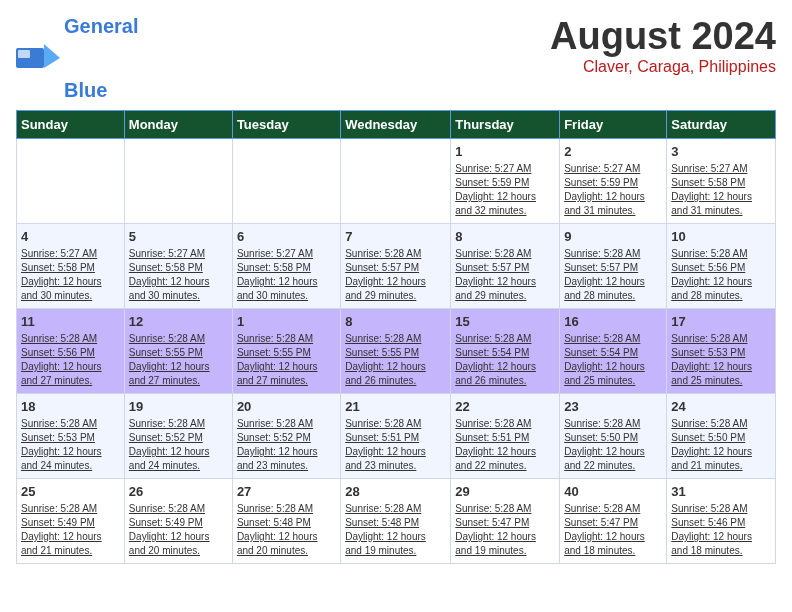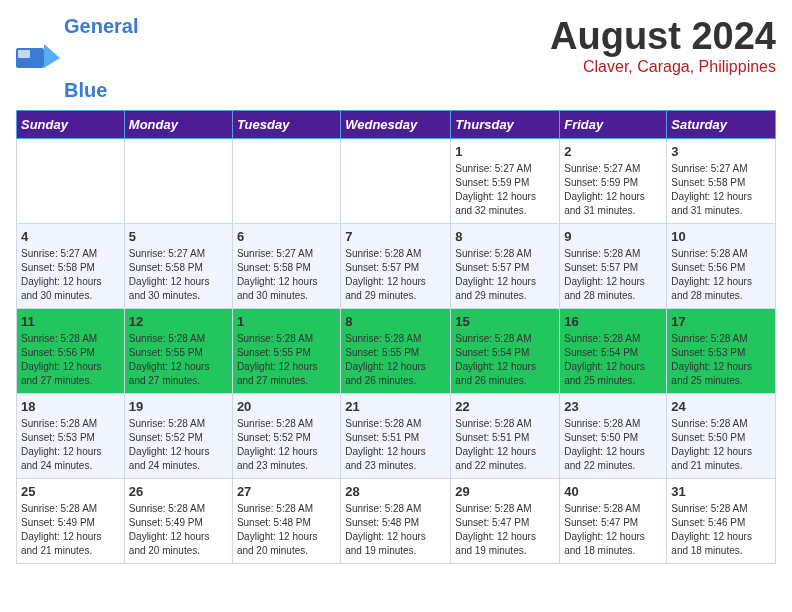--- a/index.html
+++ b/index.html
@@ -34,23 +34,22 @@
     .location {
       font-size: 16px;
       color: #b91c1c;
     }
     table {
       width: 100%;
       border-collapse: collapse;
       font-size: 11px;
     }
     thead tr {
-      background-color: #4c1d95;
+      background-color: #14532d;
       color: #fff;
-      font-style: italic;
     }
     thead th {
       padding: 6px 4px;
       text-align: left;
       font-size: 13px;
       font-weight: bold;
       border: 1px solid #5a9ae5;
     }
     tbody tr {
       vertical-align: top;
@@ -72,25 +71,26 @@
       font-size: 13px;
       font-weight: bold;
       color: #333;
       display: block;
       margin-bottom: 3px;
     }
     .day-info {
       font-size: 10px;
       color: #333;
       line-height: 1.4;
+      text-decoration: underline;
     }
     
     .week-row-1 td { background-color: #ffffff; }
     .week-row-2 td { background-color: #f0f5ff; }
-    .week-row-3 td { background-color: #22c55e; }
+    .week-row-3 td { background-color: #c4b5fd; }
     .week-row-4 td { background-color: #f0f5ff; }
     .week-row-5 td { background-color: #ffffff; }
   </style>
 </head>
 <body>
 
 <div class="header">
   <div class="logo">
     <div style="display:flex;align-items:center;gap:4px;">
       <div style="position:relative;width:44px;height:36px;">

